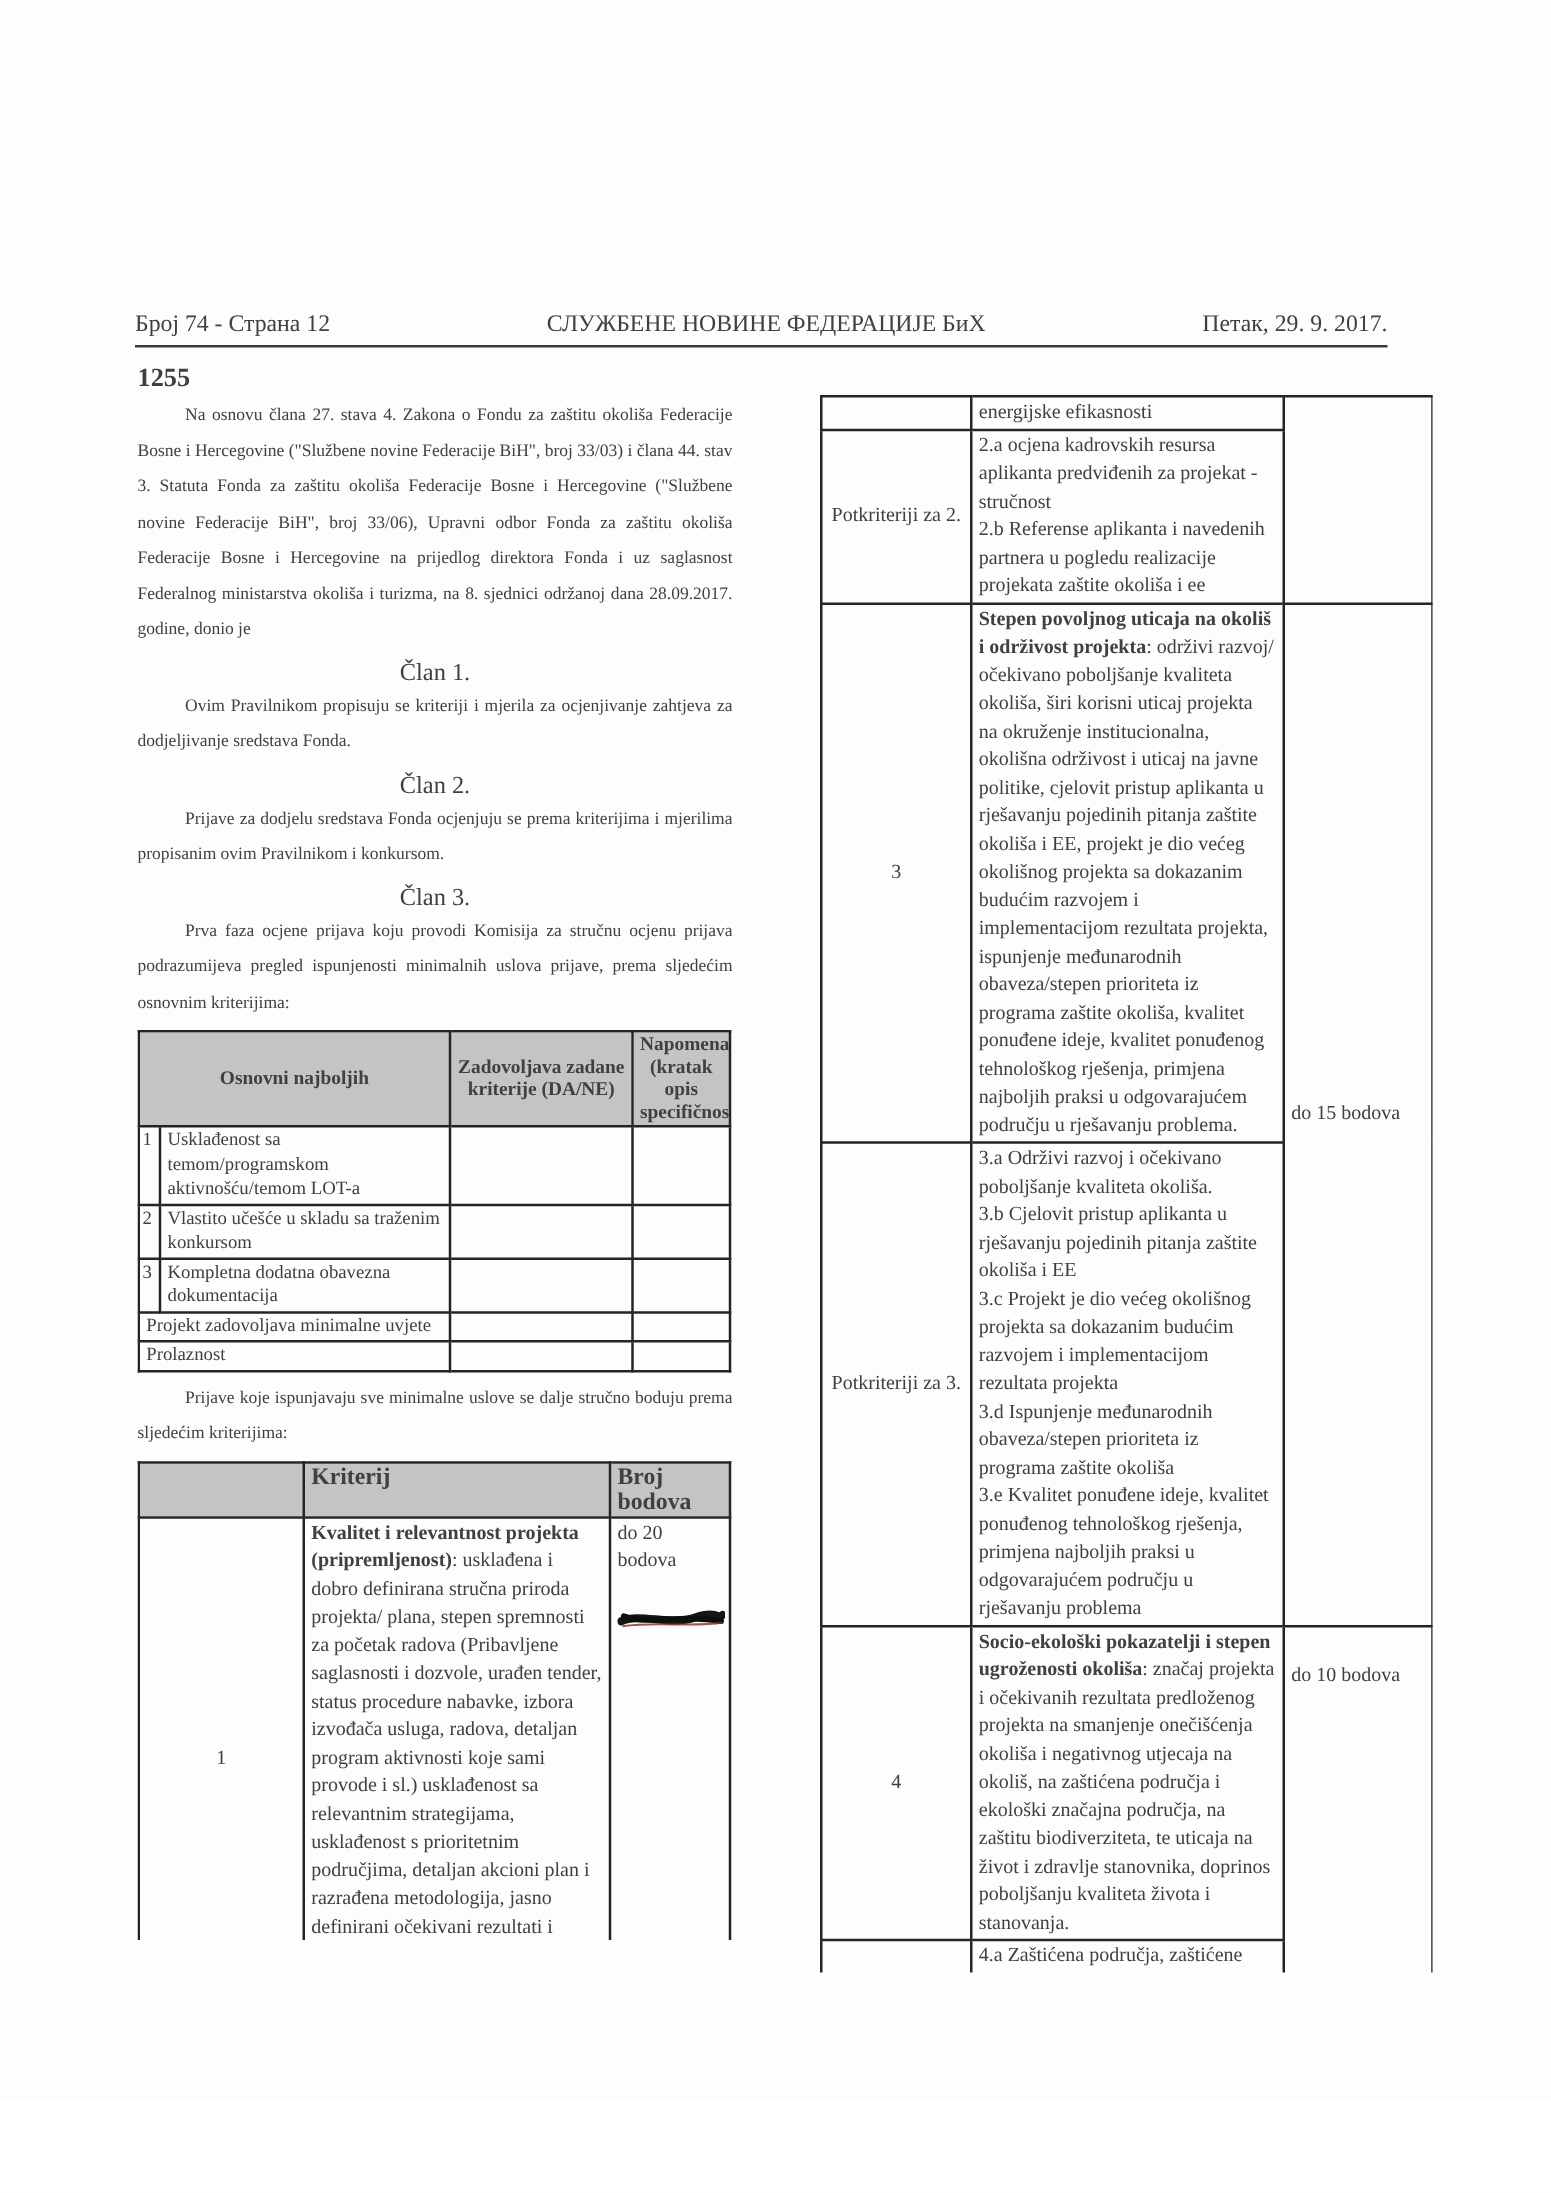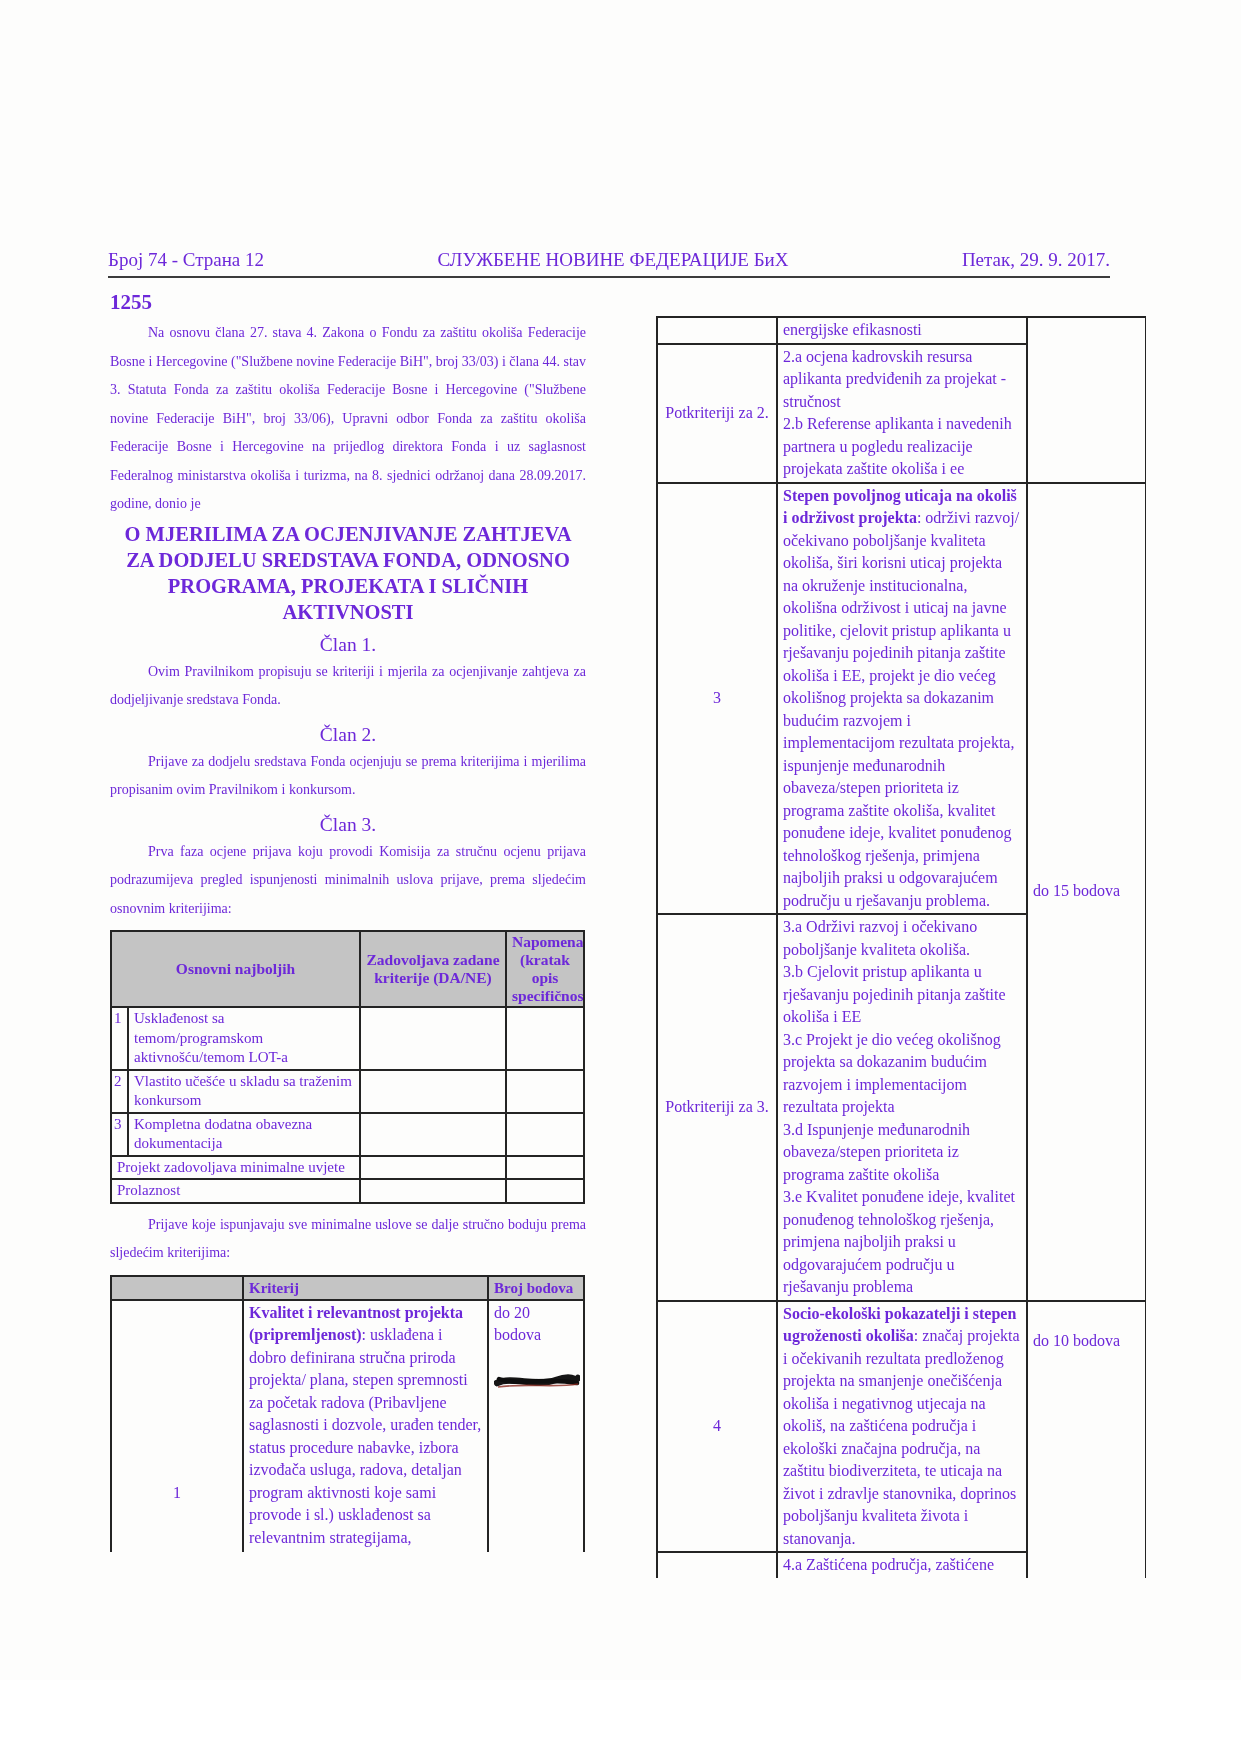--- a/index.html
+++ b/index.html
@@ -1,18 +1,18 @@
 <!DOCTYPE html>
 <html><head>
 <meta charset="utf-8">
 <style>
   html,body{margin:0;padding:0;background:#ffffff;}
   .page{
     position:relative;width:1241px;height:1680px;background:#fdfdfc;
-    font-family:"Liberation Serif","DejaVu Serif",serif;color:#6d28d9;overflow:hidden;
+    font-family:"Liberation Serif","DejaVu Serif",serif;color:#404040;overflow:hidden;
   }
   
   .runhead{position:absolute;left:108px;top:249px;width:1002px;display:flex;
     justify-content:space-between;font-size:19px;}
   .runhead-rule{position:absolute;left:108px;top:276px;width:1002px;height:2px;background:#3c3c3c;}
   
   .col-left{position:absolute;left:110px;top:290px;width:476px;height:1262px;overflow:hidden;}
   .col-right{position:absolute;left:656px;top:283px;width:490px;height:1295px;overflow:hidden;}
   
   .artnum{font-size:21px;font-weight:bold;margin:0 0 4px 0;}
@@ -23,21 +23,21 @@
   
   table{border-collapse:collapse;table-layout:fixed;}
   td{border:2px solid #242424;padding:1px 5px;vertical-align:top;overflow:hidden;}
   .hdr{background:#c4c4c4;font-weight:bold;}
   
   .t1{width:473px;font-size:15px;line-height:19.5px;margin-top:7px;}
   .t1 .hdr{text-align:center;vertical-align:middle;line-height:18px;font-size:15.5px;}
   .t1 .num{padding:1px 2px;}
   
   .t2{width:473px;font-size:16px;line-height:22.5px;margin-top:7px;}
-  .t2 .hdr{text-align:left;font-size:15px;line-height:20px;}
+  .t2 .hdr{text-align:left;font-size:19px;line-height:20px;}
   .lbl{text-align:center;vertical-align:middle;}
   .pre{white-space:pre-line;}
   .pts{}
   .pts-top{vertical-align:top;}
   .pts-mid{vertical-align:middle;}
   .lead{font-weight:bold;}
   
   .t3{width:489px;font-size:16px;line-height:22.5px;margin-top:33px;}
   .scribble{display:block;margin:24px auto 0 auto;}
 </style>
@@ -50,21 +50,20 @@
     <span>Број 74 - Страна 12</span>
     <span>СЛУЖБЕНЕ НОВИНЕ ФЕДЕРАЦИЈЕ БиХ</span>
     <span>Петак, 29. 9. 2017.</span>
   </div>
   <div class="runhead-rule"></div>
 
   <div class="col-left">
     <div class="artnum">1255</div>
     <p class="body">Na osnovu člana 27. stava 4. Zakona o Fondu za zaštitu okoliša Federacije Bosne i Hercegovine ("Službene novine Federacije BiH", broj 33/03) i člana 44. stav 3. Statuta Fonda za zaštitu okoliša Federacije Bosne i Hercegovine ("Službene novine Federacije BiH", broj 33/06), Upravni odbor Fonda za zaštitu okoliša Federacije Bosne i Hercegovine na prijedlog direktora Fonda i uz saglasnost Federalnog ministarstva okoliša i turizma, na 8. sjednici održanoj dana 28.09.2017. godine, donio je</p>
 
-    <div class="title-sub">O MJERILIMA ZA OCJENJIVANJE ZAHTJEVA ZA DODJELU SREDSTAVA FONDA, ODNOSNO PROGRAMA, PROJEKATA I SLIČNIH AKTIVNOSTI</div>
 
     <div class="clan">Član 1.</div>
     <p class="body">Ovim Pravilnikom propisuju se kriteriji i mjerila za ocjenjivanje zahtjeva za dodjeljivanje sredstava Fonda.</p>
 
     <div class="clan">Član 2.</div>
     <p class="body">Prijave za dodjelu sredstava Fonda ocjenjuju se prema kriterijima i mjerilima propisanim ovim Pravilnikom i konkursom.</p>
 
     <div class="clan">Član 3.</div>
     <p class="body">Prva faza ocjene prijava koju provodi Komisija za stručnu ocjenu prijava podrazumijeva pregled ispunjenosti minimalnih uslova prijave, prema sljedećim osnovnim kriterijima:</p>
 

